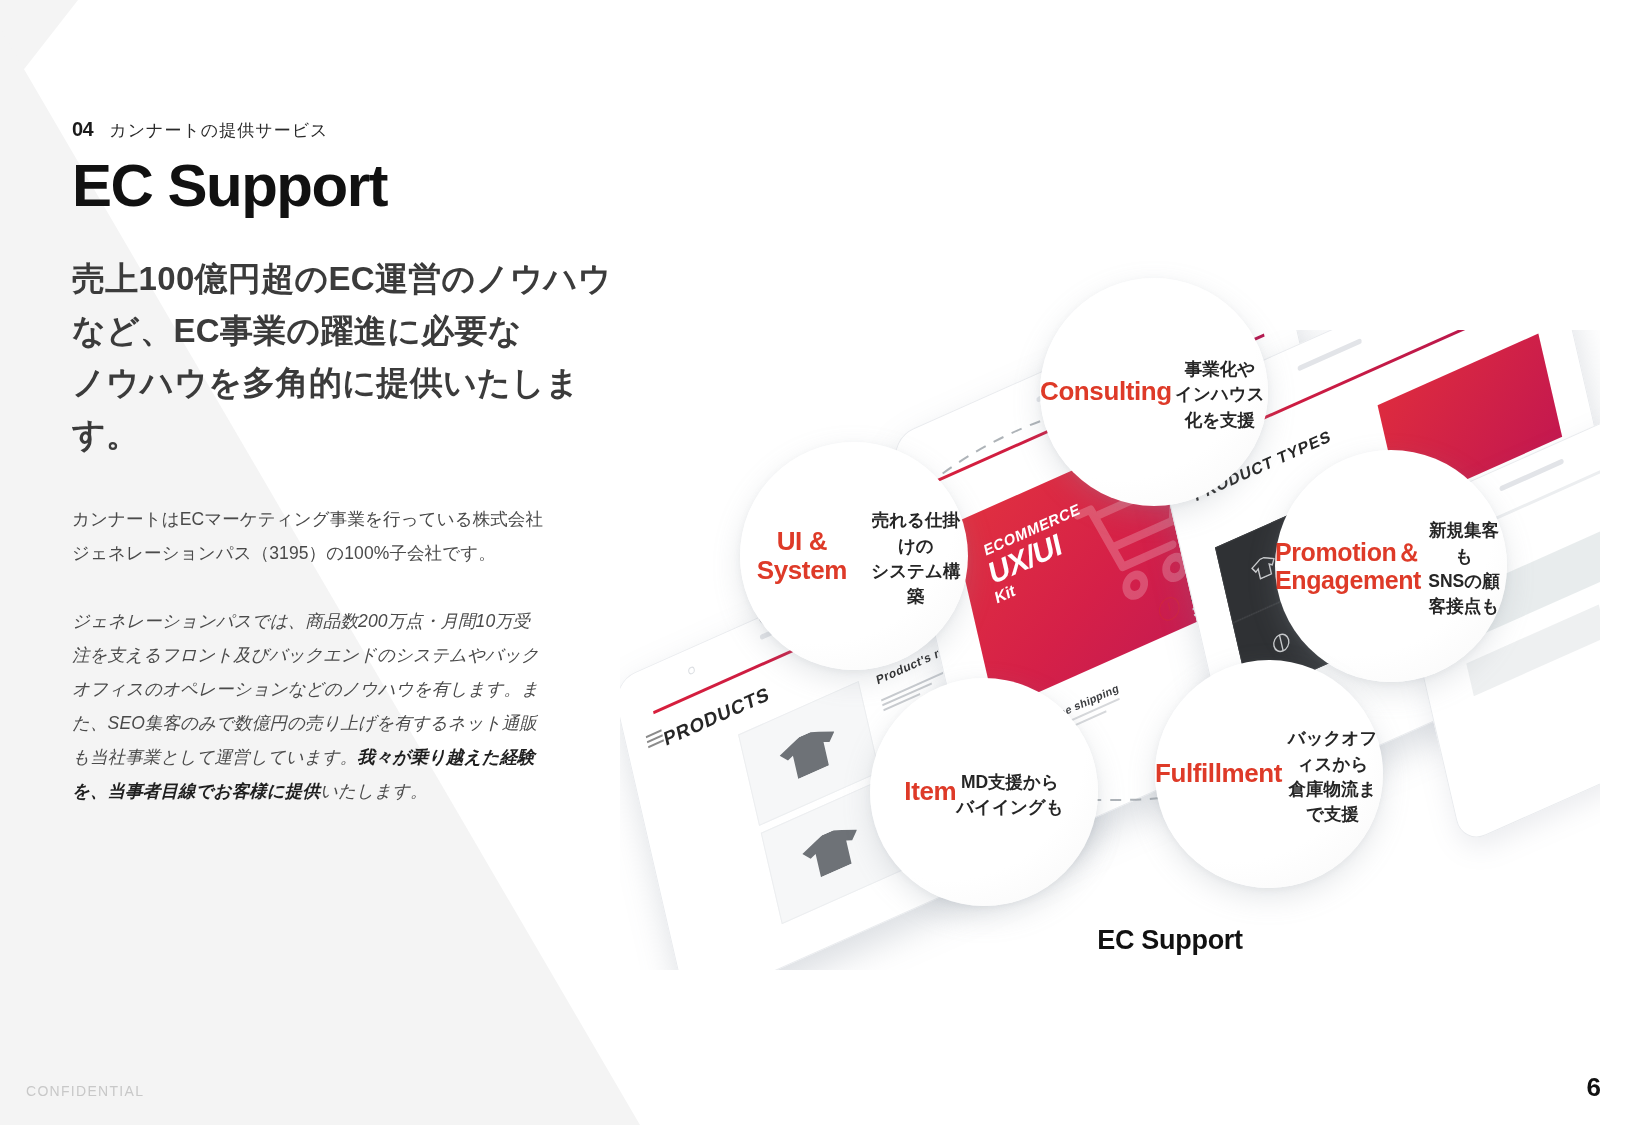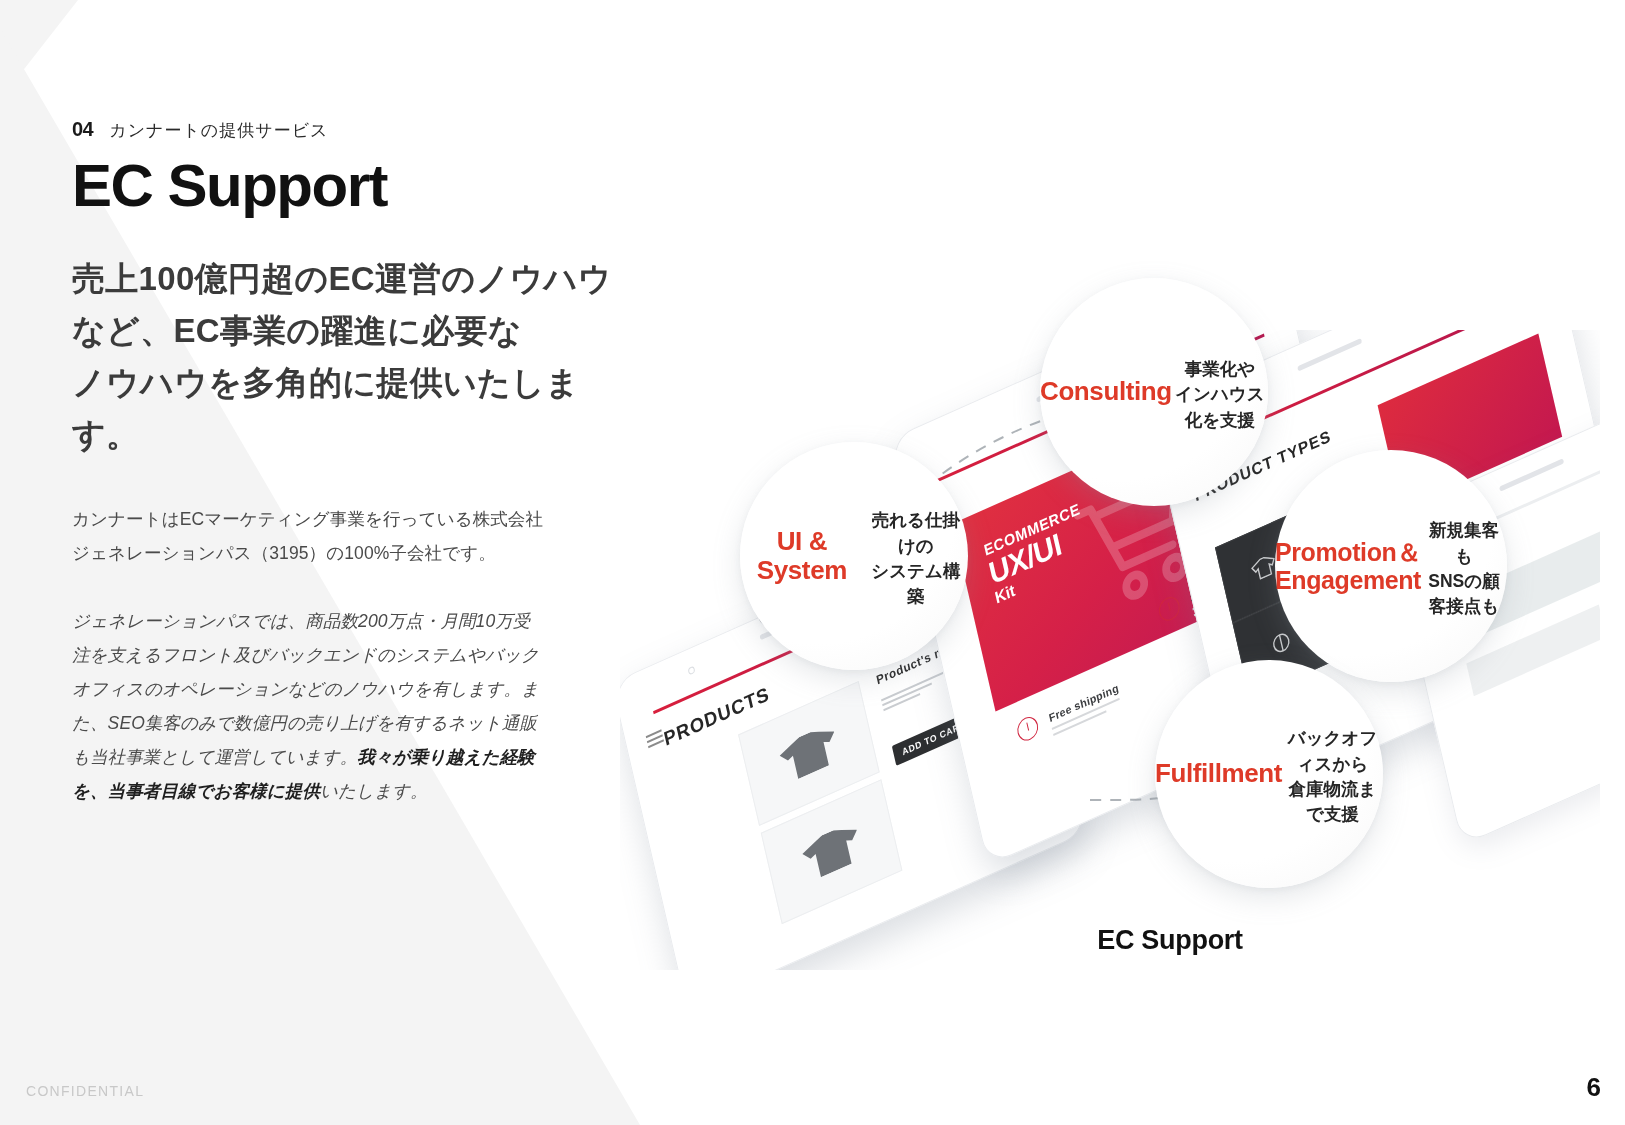--- a/index.html
+++ b/index.html
@@ -421,20 +421,25 @@
 システム構築</div>
     </div>
 
     <div class="bubble" id="b-promo">
       <div class="bt" style="white-space:pre-line">Promotion＆
 Engagement</div>
       <div class="bs">新規集客も
 SNSの顧客接点も</div>
     </div>
 
+    <div class="bubble" id="b-item">
+      <div class="bt">Item</div>
+      <div class="bs">MD支援から
+バイイングも</div>
+    </div>
 
     <div class="bubble" id="b-fulfill">
       <div class="bt">Fulfillment</div>
       <div class="bs">バックオフィスから
 倉庫物流まで支援</div>
     </div>
 
     <div class="cap-wrap">
       <div style="font-size:27px;font-weight:bold;color:#111;letter-spacing:-0.3px;">EC Support</div>
     </div>

